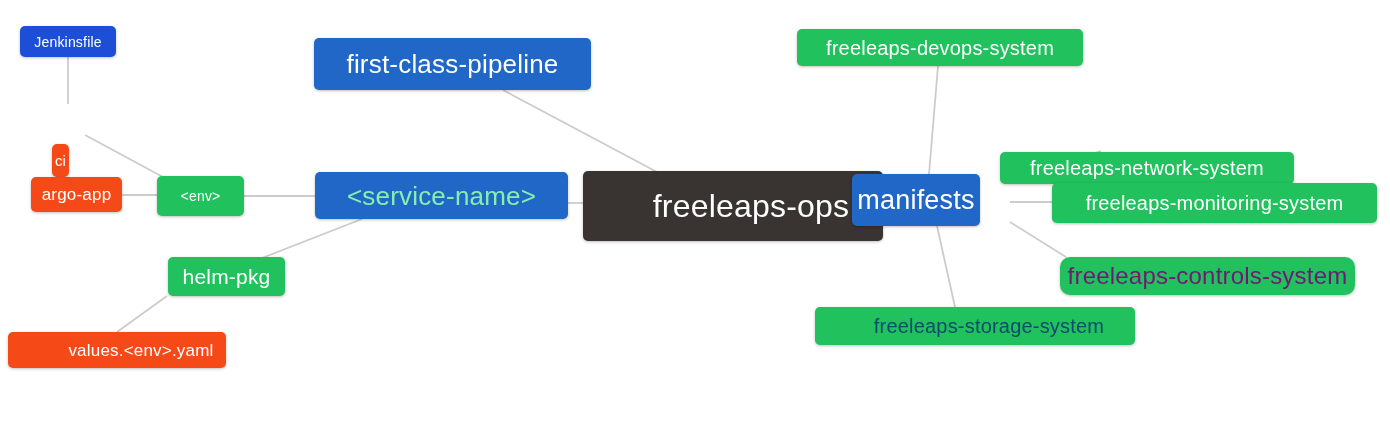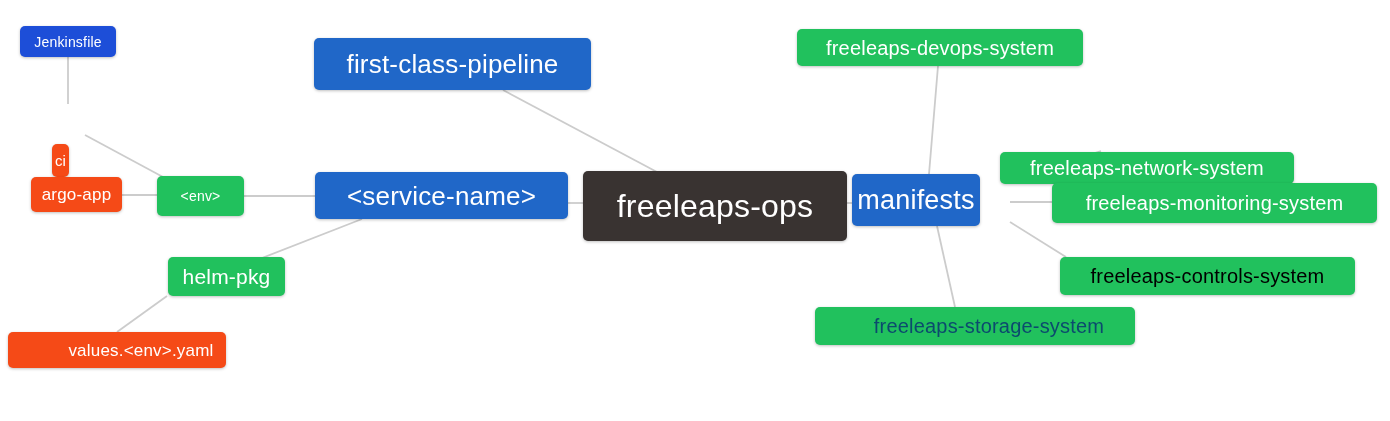--- a/index.html
+++ b/index.html
@@ -53,29 +53,29 @@
       <line x1="157" y1="195" x2="122" y2="195" stroke="#CCCCCC" stroke-width="1.8"></line>
       <line x1="68" y1="104" x2="68" y2="57" stroke="#CCCCCC" stroke-width="1.8"></line>
       <line x1="167" y1="296" x2="117" y2="332" stroke="#CCCCCC" stroke-width="1.8"></line>
       <line x1="929" y1="174" x2="938" y2="66" stroke="#CCCCCC" stroke-width="1.8"></line>
       <line x1="1010" y1="180" x2="1101" y2="151" stroke="#CCCCCC" stroke-width="1.8"></line>
       <line x1="1010" y1="202" x2="1052" y2="202" stroke="#CCCCCC" stroke-width="1.8"></line>
       <line x1="1010" y1="222" x2="1066" y2="257" stroke="#CCCCCC" stroke-width="1.8"></line>
       <line x1="937" y1="226" x2="955" y2="307" stroke="#CCCCCC" stroke-width="1.8"></line>
     </svg>
   <div id="nodes-layer">
-      <div class="node" style="left: 583px; top: 171px; width: 264px; height: 70px; font-size: 32px; background: rgb(57, 51, 49); color: rgb(255, 255, 255);">freeleaps-ops</div>
+      <div class="node" style="left: 583px; top: 171px; width: 264px; height: 70px; font-size: 32px; background: rgb(57, 51, 49); color: rgb(255, 255, 255); padding-left: 36px;">freeleaps-ops</div>
       <div class="node" style="left: 314px; top: 38px; width: 277px; height: 52px; font-size: 26px; background: rgb(32, 103, 200); color: rgb(255, 255, 255);">first-class-pipeline</div>
-      <div class="node" style="left: 315px; top: 172px; width: 253px; height: 47px; font-size: 26px; background: rgb(32, 103, 200); color: #ffffff;">&lt;service-name&gt;</div>
+      <div class="node" style="left: 315px; top: 172px; width: 253px; height: 47px; font-size: 26px; background: rgb(32, 103, 200); color: #86efac;">&lt;service-name&gt;</div>
       <div class="node" style="left: 852px; top: 174px; width: 128px; height: 52px; font-size: 27px; background: rgb(32, 103, 200); color: rgb(255, 255, 255);">manifests</div>
       <div class="node" style="left: 157px; top: 176px; width: 87px; height: 40px; font-size: 14px; background: rgb(33, 193, 93); color: rgb(255, 255, 255);">&lt;env&gt;</div>
       <div class="node" style="left: 146px; top: 257px; width: 117px; height: 39px; font-size: 21px; background: rgb(33, 193, 93); color: rgb(255, 255, 255); margin-left: 22px;">helm-pkg</div>
       <div class="node" style="left: 52px; top: 104px; width: 17px; height: 33px; font-size: 15px; background: rgb(245, 74, 23); color: rgb(255, 255, 255); margin-top: 40px;">ci</div>
       <div class="node" style="left: 31px; top: 177px; width: 91px; height: 35px; font-size: 17px; background: rgb(245, 74, 23); color: rgb(255, 255, 255);">argo-app</div>
       <div class="node" style="left: 20px; top: 26px; width: 96px; height: 31px; font-size: 14px; background: #1d4ed8; color: rgb(255, 255, 255);">Jenkinsfile</div>
       <div class="node" style="left: 8px; top: 332px; width: 170px; height: 36px; font-size: 17px; background: rgb(245, 74, 23); color: rgb(255, 255, 255); padding-left: 48px;">values.&lt;env&gt;.yaml</div>
       <div class="node" style="left: 797px; top: 29px; width: 286px; height: 37px; font-size: 20px; background: rgb(33, 193, 93); color: rgb(255, 255, 255);">freeleaps-devops-system</div>
       <div class="node" style="left: 1000px; top: 112px; width: 294px; height: 32px; font-size: 20px; background: rgb(33, 193, 93); color: rgb(255, 255, 255); margin-top: 40px;">freeleaps-network-system</div>
       <div class="node" style="left: 1052px; top: 183px; width: 325px; height: 40px; font-size: 20px; background: rgb(33, 193, 93); color: rgb(255, 255, 255);">freeleaps-monitoring-system</div>
-      <div class="node" style="left: 1060px; top: 257px; width: 295px; height: 38px; font-size: 20px; background: rgb(33, 193, 93); color: #000000;">freeleaps-controls-system</div>
+      <div class="node" style="left: 1060px; top: 257px; width: 295px; height: 38px; font-size: 24px; background: rgb(33, 193, 93); color: #701a75; border-radius: 10px;">freeleaps-controls-system</div>
       <div class="node" style="left: 815px; top: 307px; width: 292px; height: 38px; font-size: 20px; background: rgb(33, 193, 93); color: #0c4a6e; padding-left: 28px;">freeleaps-storage-system</div>
     </div>
 </div>
 
 </body></html>

